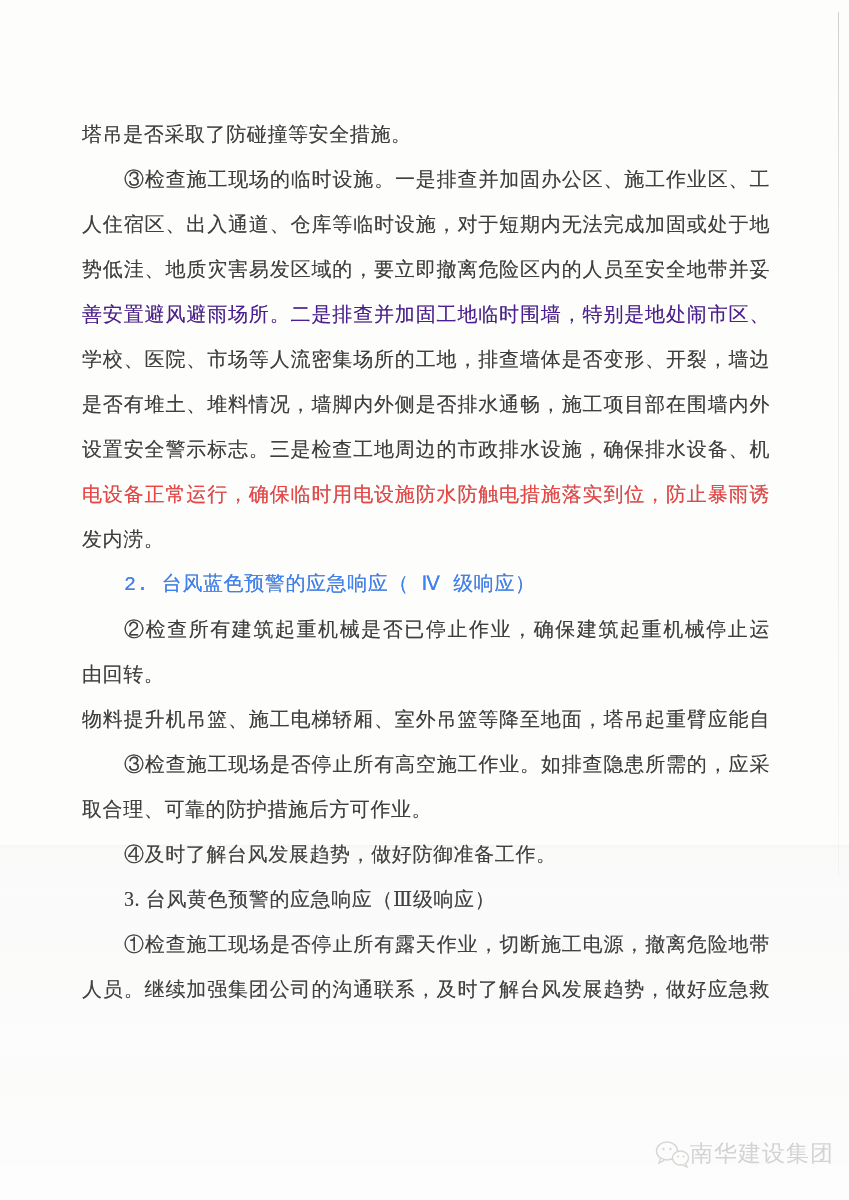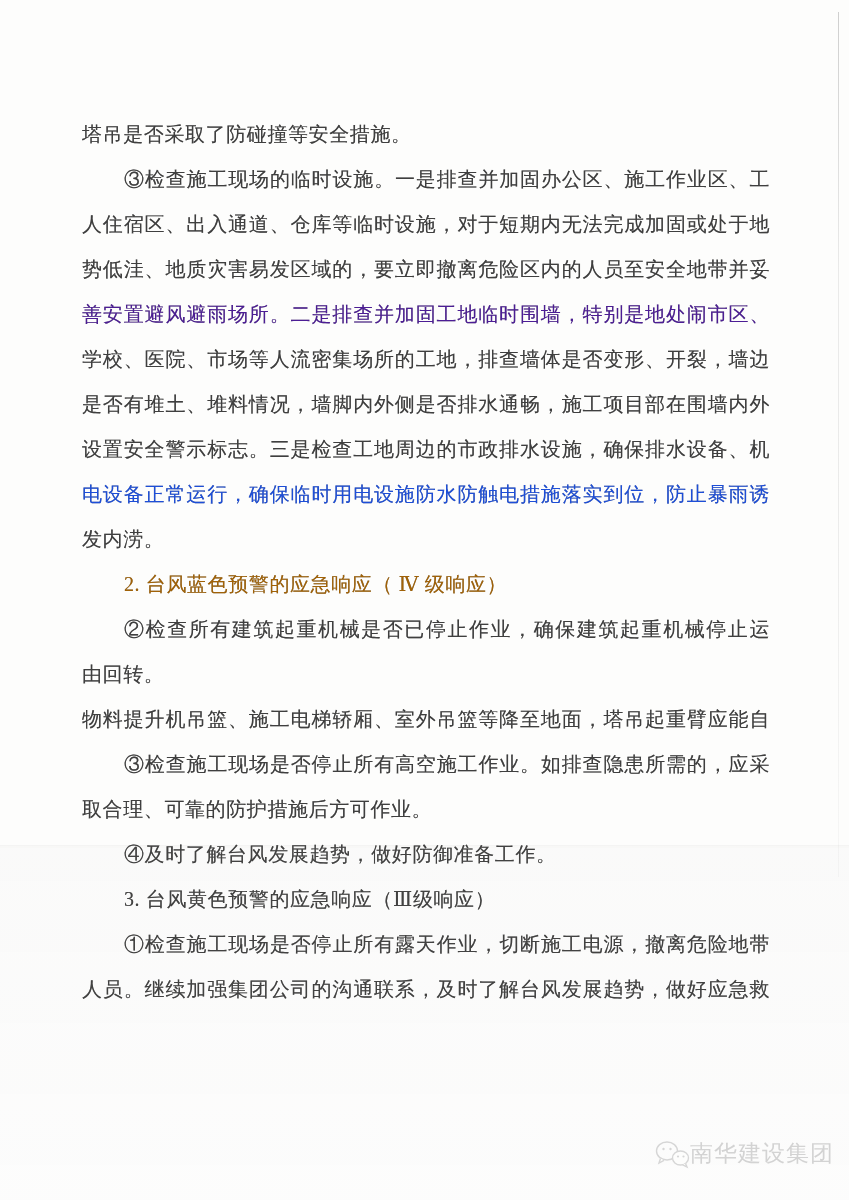--- a/index.html
+++ b/index.html
@@ -83,23 +83,23 @@
 
   <div class="doc-body" id="doc-body">
       <div class="doc-line" style="color: rgb(63, 63, 63);">塔吊是否采取了防碰撞等安全措施。</div>
       <div class="doc-line indent fill" style="color: rgb(63, 63, 63);">③检查施工现场的临时设施。一是排查并加固办公区、施工作业区、工</div>
       <div class="doc-line fill" style="color: rgb(63, 63, 63);">人住宿区、出入通道、仓库等临时设施，对于短期内无法完成加固或处于地</div>
       <div class="doc-line fill" style="color: rgb(63, 63, 63);">势低洼、地质灾害易发区域的，要立即撤离危险区内的人员至安全地带并妥</div>
       <div class="doc-line fill" style="color: #4c1d95;">善安置避风避雨场所。二是排查并加固工地临时围墙，特别是地处闹市区、</div>
       <div class="doc-line fill" style="color: rgb(63, 63, 63);">学校、医院、市场等人流密集场所的工地，排查墙体是否变形、开裂，墙边</div>
       <div class="doc-line fill" style="color: rgb(63, 63, 63);">是否有堆土、堆料情况，墙脚内外侧是否排水通畅，施工项目部在围墙内外</div>
       <div class="doc-line fill" style="color: rgb(63, 63, 63);">设置安全警示标志。三是检查工地周边的市政排水设施，确保排水设备、机</div>
-      <div class="doc-line fill" style="color: #1d4ed8;">电设备正常运行，确保临时用电设施防水防触电措施落实到位，防止暴雨诱</div>
+      <div class="doc-line fill" style="color: #ef4444;">电设备正常运行，确保临时用电设施防水防触电措施落实到位，防止暴雨诱</div>
       <div class="doc-line" style="color: rgb(63, 63, 63);">发内涝。</div>
-      <div class="doc-line indent" style="color: #a16207;">2. 台风蓝色预警的应急响应（ Ⅳ 级响应）</div>
+      <div class="doc-line indent" style="color: #3b82f6; font-family: Liberation Mono, monospace;">2. 台风蓝色预警的应急响应（ Ⅳ 级响应）</div>
       <div class="doc-line indent fill" style="color: rgb(63, 63, 63);">②检查所有建筑起重机械是否已停止作业，确保建筑起重机械停止运行，</div>
       <div class="doc-line" style="color: rgb(63, 63, 63);">由回转。</div>
       <div class="doc-line fill" style="color: rgb(63, 63, 63);">物料提升机吊篮、施工电梯轿厢、室外吊篮等降至地面，塔吊起重臂应能自</div>
       <div class="doc-line indent fill" style="color: rgb(63, 63, 63);">③检查施工现场是否停止所有高空施工作业。如排查隐患所需的，应采</div>
       <div class="doc-line" style="color: rgb(63, 63, 63);">取合理、可靠的防护措施后方可作业。</div>
       <div class="doc-line indent" style="color: rgb(63, 63, 63);">④及时了解台风发展趋势，做好防御准备工作。</div>
       <div class="doc-line indent" style="color: rgb(63, 63, 63);">3. 台风黄色预警的应急响应（Ⅲ级响应）</div>
       <div class="doc-line indent fill" style="color: rgb(63, 63, 63);">①检查施工现场是否停止所有露天作业，切断施工电源，撤离危险地带</div>
       <div class="doc-line fill" style="color: rgb(63, 63, 63);">人员。继续加强集团公司的沟通联系，及时了解台风发展趋势，做好应急救</div>
     </div>

